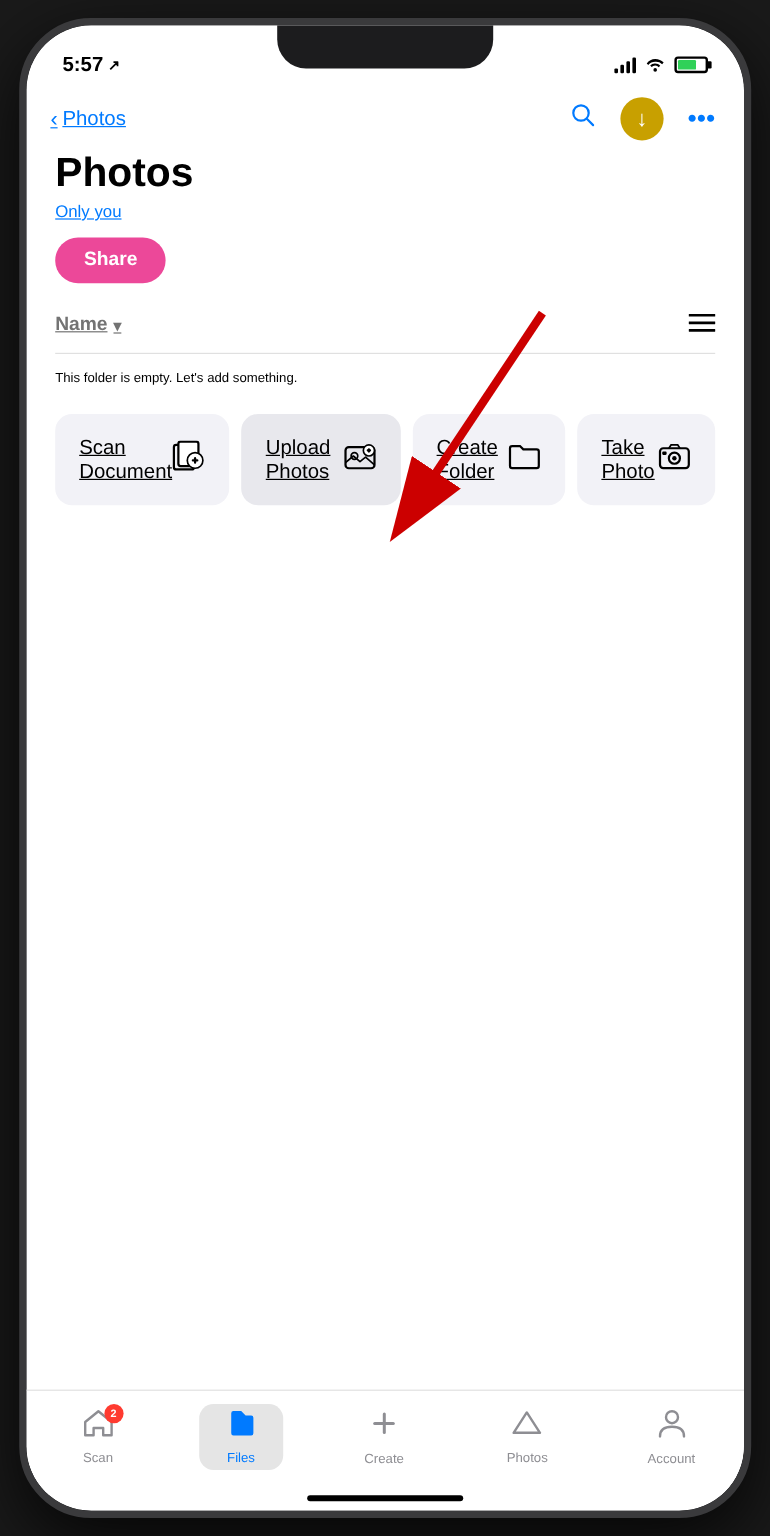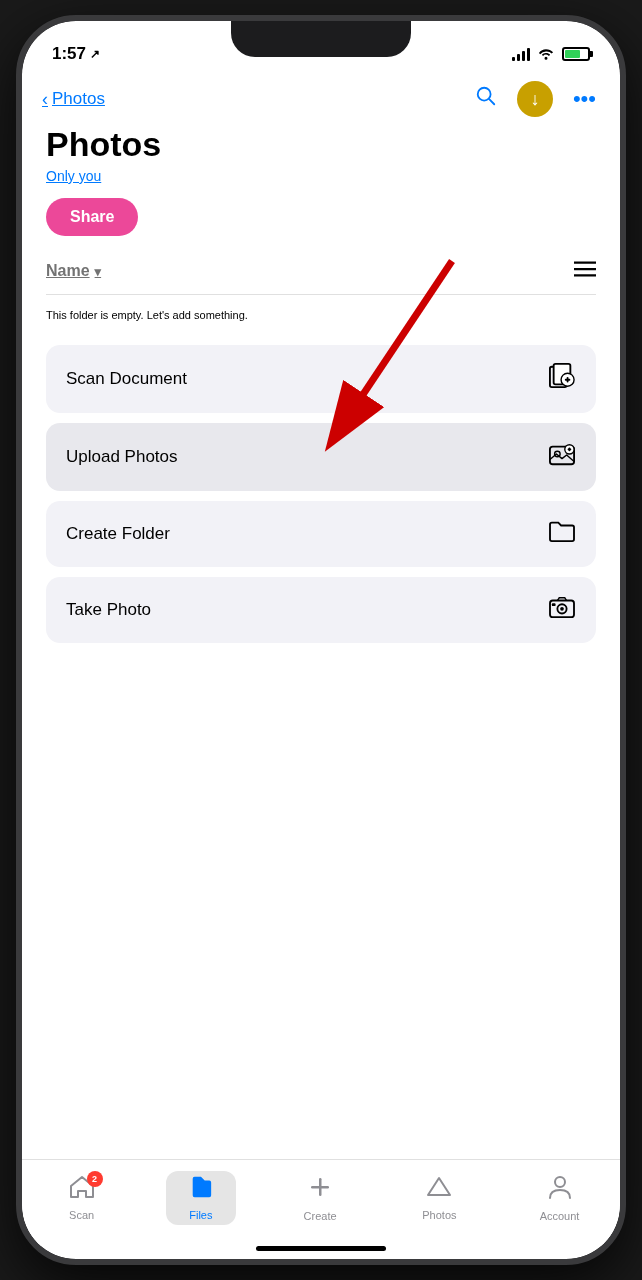--- a/index.html
+++ b/index.html
@@ -241,22 +241,23 @@
 
     .empty-message {
       color: #000000;
       font-size: 11px;
       margin-bottom: 24px;
     }
 
     
     .action-list {
       display: flex;
-      flex-direction: column;
+      flex-direction: row;
       gap: 10px;
+      text-decoration: underline;
     }
 
     .action-item {
       background: #f2f2f7;
       border-radius: 14px;
       padding: 18px 20px;
       display: flex;
       justify-content: space-between;
       align-items: center;
       cursor: pointer;
@@ -374,21 +375,21 @@
         <polygon points="0 0, 10 3.5, 0 7" fill="#CC0000"></polygon>
       </marker>
     </defs>
     <line x1="230" y1="10" x2="130" y2="160" stroke="#CC0000" stroke-width="7" marker-end="url(#arrowhead)"></line>
   </svg>
 
   <div class="phone-screen">
 
     <div class="status-bar">
       <div class="status-time">
-        <span>1:57</span>
+        <span>5:57</span>
         <span class="location-icon">↗</span>
       </div>
       <div class="status-icons">
         <div class="signal-bars">
           <div class="signal-bar" style="height:4px"></div>
           <div class="signal-bar" style="height:7px"></div>
           <div class="signal-bar" style="height:10px"></div>
           <div class="signal-bar" style="height:13px"></div>
         </div>
         <span class="wifi-icon">

